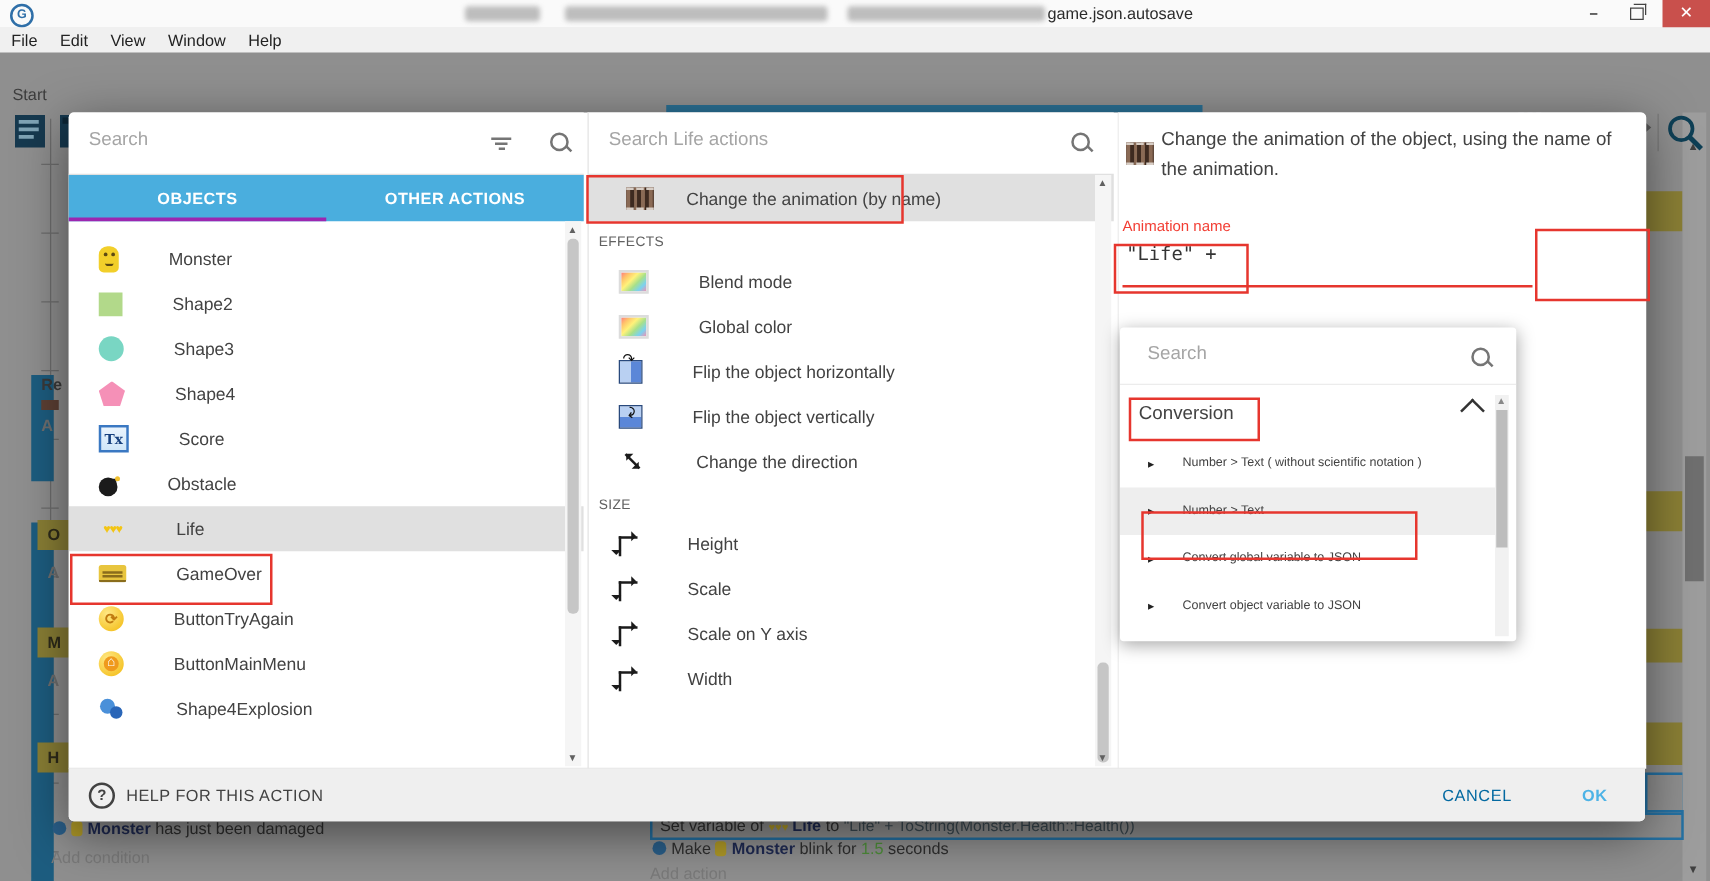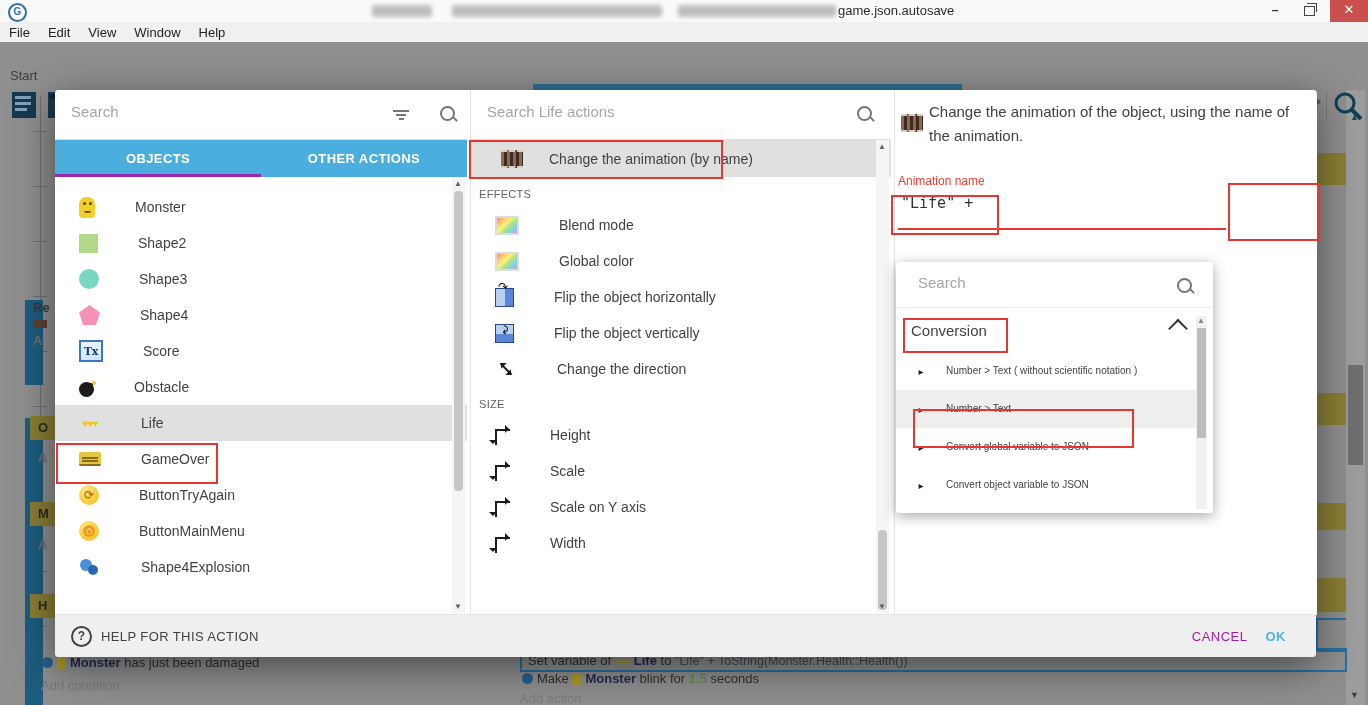--- a/index.html
+++ b/index.html
@@ -138,21 +138,21 @@
   .tri{width:50px;text-align:center;font-size:10px;color:#222;flex:none;}
   .pop-label{font-size:10px;color:#424242;line-height:20px;width:210px;}
   .pop-scroll{position:absolute;right:6px;top:54px;width:11px;bottom:4px;background:#f1f1f1;}
   .pop-scroll .arr{position:absolute;left:1px;top:0;font-size:8px;color:#888;}
   .pop-scroll .thumb{position:absolute;left:1px;top:12px;width:9px;height:110px;background:#bdbdbd;}
   
   .footer{position:absolute;left:0;bottom:0;width:100%;height:42px;background:#efefef;border-top:1px solid #e2e2e2;border-radius:0 0 4px 4px;display:flex;align-items:center;}
   .help-icon{width:17px;height:17px;border:2px solid #424242;border-radius:50%;margin-left:16px;text-align:center;font-size:12px;font-weight:bold;color:#424242;line-height:16px;}
   .help-label{font-size:13px;color:#424242;margin-left:9px;letter-spacing:.4px;}
   .footer-spacer{flex:1;}
-  .btn-cancel{font-size:13px;color:#a21caf;letter-spacing:.5px;margin-right:18px;}
+  .btn-cancel{font-size:13px;color:#0369a1;letter-spacing:.5px;margin-right:56px;}
   .btn-ok{font-size:13px;color:#4db3e6;font-weight:bold;letter-spacing:.5px;margin-right:30px;}
   
   .ann{position:absolute;border:2px solid #e6362e;z-index:20;pointer-events:none;}
   
   .tico{position:absolute;top:48px;}
 </style>
 </head>
 <body>
 
 <div class="app">

